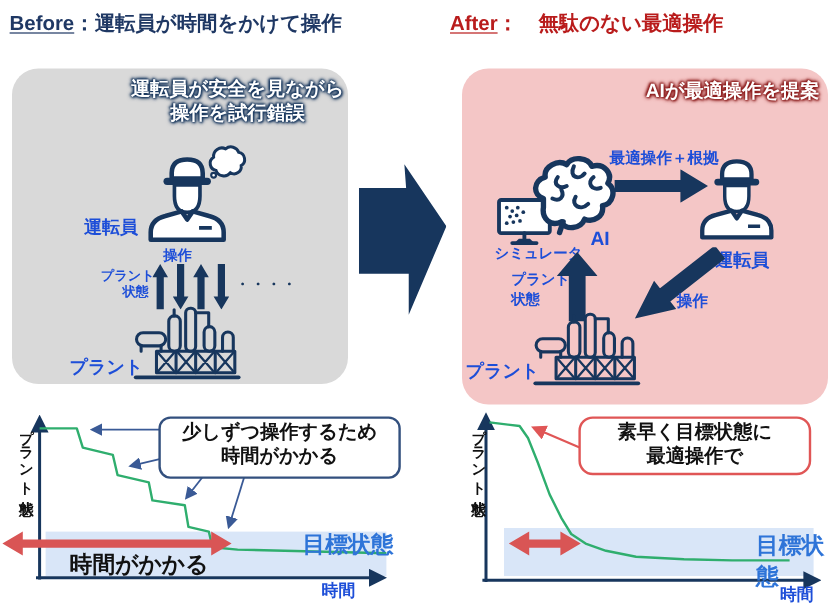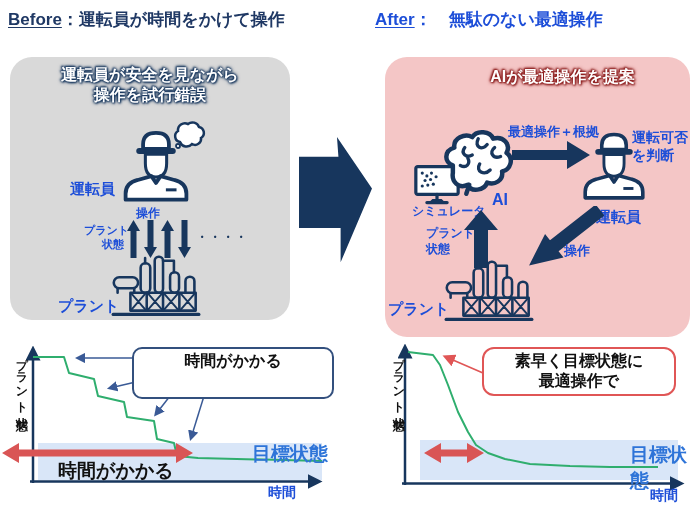--- a/index.html
+++ b/index.html
@@ -3,28 +3,28 @@
 <meta charset="utf-8">
 <style>
   html,body{margin:0;padding:0;background:#fff;}
   .stage{position:relative;width:700px;height:508px;background:#fff;
     font-family:"Liberation Sans",sans-serif;overflow:hidden;}
   .abs{position:absolute;}
 
   
   .title{font-size:17px;font-weight:bold;white-space:nowrap;}
   .title-before{left:8px;top:8px;color:#1f3864;}
-  .title-after{left:375px;top:8px;color:#1d4ed8;}
+  .title-after{left:375px;top:8px;color:#b91c1c;}
   .title u{text-underline-offset:2px;}
 
   
   .panel{border-radius:22px;}
   .panel-before{left:10px;top:57px;width:280px;height:263px;background:#d9d9d9;}
   .panel-after{left:385px;top:57px;width:305px;height:280px;background:#f4c6c6;}
-  .panel-header{width:100%;text-align:center;color:#fff;font-weight:bold;font-size:16px;line-height:1.25;}
+  .panel-header{width:100%;text-align:center;color:#fff;font-weight:bold;font-size:16px;line-height:1.25;padding-left:48px;}
   .glow-navy{text-shadow:0 0 2px #17365d,0 0 3px #17365d,0 0 4px #17365d,1px 1px 2px #17365d,-1px -1px 2px #17365d;}
   .glow-red{text-shadow:0 0 2px #8c1c1c,0 0 3px #8c1c1c,0 0 4px #8c1c1c,1px 1px 2px #8c1c1c,-1px -1px 2px #8c1c1c;}
 
   .lbl{white-space:nowrap;color:#1d4ed8;font-weight:bold;}
   .navy-text{color:#17365d;}
 
   
   .big-arrow{left:299px;top:133px;width:73px;height:132px;background:#17365d;
     clip-path:polygon(0 18%,54% 18%,52% 3%,100% 42%,57% 98%,57% 72%,0 72%);}
 
@@ -146,24 +146,20 @@
     <polygon points="0,9 55,9 55,0 78,14 55,28 55,19 0,19" fill="#17365d"></polygon>
   </svg>
 
   <svg class="abs" style="left:578px;top:121px;" width="72" height="86" viewBox="0 0 100 100">
     <path d="M33,30 L33,24 Q33,9 50,9 Q67,9 67,24 L67,30 Z" fill="#fff" stroke="#17365d" stroke-width="5" stroke-linejoin="round"></path>
     <rect x="24" y="29" width="52" height="8" rx="4" fill="#17365d"></rect>
     <path d="M36,37 L64,37 L64,49 Q64,67 50,67 Q36,67 36,49 Z" fill="#fff" stroke="#17365d" stroke-width="4"></path>
     <path d="M10,97 L10,89 Q10,75 26,71 L44,66 L50,75 L56,66 L74,71 Q90,75 90,89 L90,97 Z" fill="#fff" stroke="#17365d" stroke-width="5" stroke-linejoin="round"></path>
     <line x1="63" y1="84" x2="77" y2="84" stroke="#17365d" stroke-width="4"></line>
   </svg>
-  <div class="abs lbl" style="left:632px;top:128px;font-size:14px;line-height:1.3;">
-    <div>運転可否</div>
-    <div>を判断</div>
-  </div>
 
   <div class="abs lbl" style="left:412px;top:203px;font-size:12px;">シミュレータ</div>
   <div class="abs lbl" style="left:492px;top:191px;font-size:16px;">AI</div>
   <div class="abs lbl" style="left:596px;top:208px;font-size:15px;">運転員</div>
 
   <div class="abs lbl" style="left:426px;top:226px;font-size:12px;line-height:1.3;">
     <div>プラント</div>
     <div>状態</div>
   </div>
 
@@ -212,20 +208,21 @@
     <g stroke="#3a5a96" stroke-width="1.5" fill="none">
       <path d="M140,18 L78,18" marker-end="url(#thL)"></path>
       <path d="M140,41 L110,48" marker-end="url(#thL)"></path>
       <path d="M170,56 L156,74" marker-end="url(#thL)"></path>
       <path d="M204,56 L191,98" marker-end="url(#thL)"></path>
     </g>
     <polygon points="2,113 19,103 19,109.5 176,109.5 176,103 193,113 176,123 176,116.5 19,116.5 19,123" fill="#d95555"></polygon>
   </svg>
   <div class="abs vlabel" style="left:13px;top:349px;">プラント状態</div>
   <div class="abs callout callout-before">
+    <div>少しずつ操作するため</div>
     <div>時間がかかる</div>
   </div>
   <div class="abs target-lbl" style="left:252px;top:441px;">目標状態</div>
   <div class="abs duration-lbl" style="left:58px;top:458px;">時間がかかる</div>
   <div class="abs lbl" style="left:268px;top:484px;font-size:14px;">時間</div>
 
   <svg class="abs" style="left:380px;top:340px;" width="320" height="168" viewBox="0 0 320 168">
     <defs>
       <marker id="axR" viewBox="0 0 10 10" refX="7" refY="5" markerWidth="6" markerHeight="6" orient="auto-start-reverse">
           <path d="M0,0 L10,5 L0,10 Z" fill="#17365d"></path>

